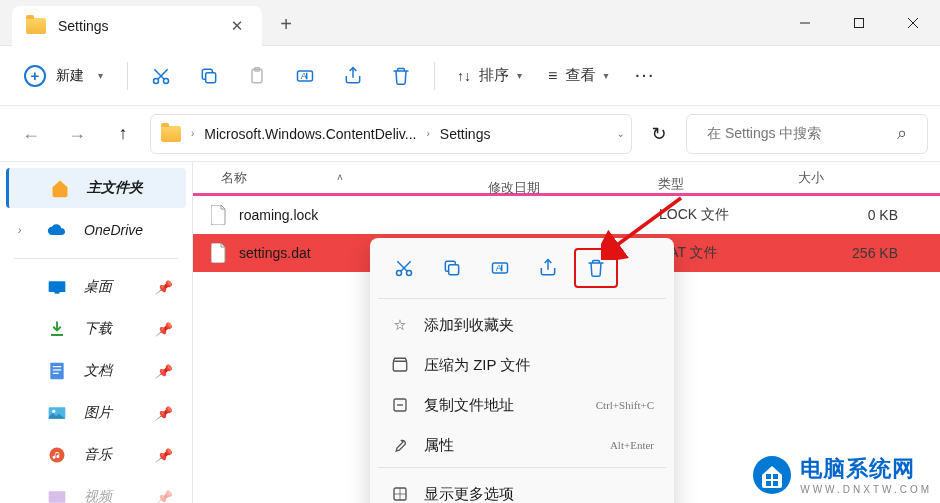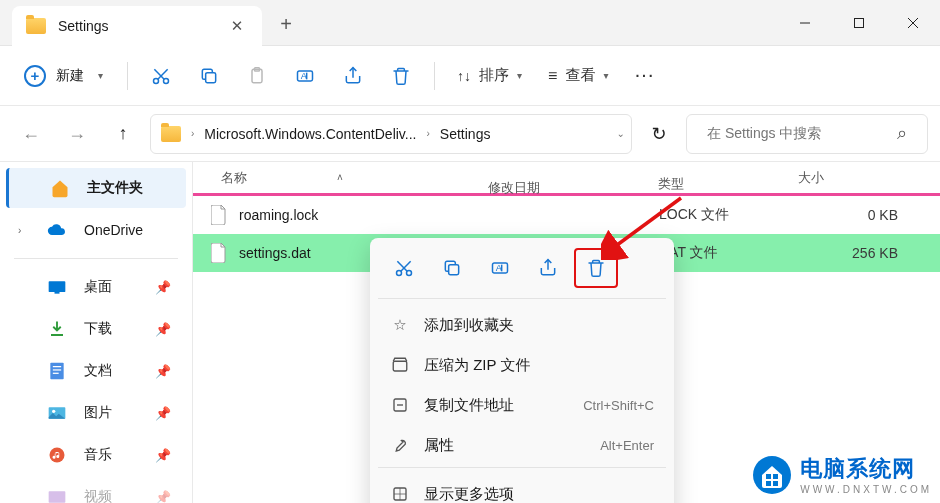--- a/index.html
+++ b/index.html
@@ -31,54 +31,54 @@
   .breadcrumb { flex: 1; height: 40px; border: 1px solid #e3e3e3; border-radius: 6px; display: flex; align-items: center; padding: 0 6px; gap: 10px; }
   .bcsep { color: #777; font-size: 10px; }
   .bc-folder { width: 20px; height: 16px; margin-left: 4px; }
   .bcdrop { margin-left: auto; }
   .searchbox { width: 242px; height: 40px; border: 1px solid #e3e3e3; border-radius: 6px; display: flex; align-items: center; padding: 0 20px; color: #767676; }
   .searchbox .si { margin-left: auto; font-size: 18px; color: #555; }
   
   
   .body { display: flex; height: calc(100% - 162px); position: relative; }
   .sidebar { width: 193px; border-right: 1px solid #e9e9e9; padding-top: 4px; overflow-y: auto; }
-  .sbitem { display: flex; align-items: center; height: 40px; padding: 0 14px 0 12px; gap: 17px; border-radius: 4px; margin: 2px 6px; }
+  .sbitem { display: flex; align-items: center; height: 40px; padding: 0 14px 0 12px; gap: 17px; border-radius: 4px; margin: 2px 6px; font-style: italic; }
   .sbitem.selected { background: #eaf3fc; border-left: 3px solid #1976d2; }
   .sbitem .chev { width: 12px; color: #666; font-size: 10px; }
   .sbitem .sicon { width: 20px; height: 20px; display: flex; align-items: center; justify-content: center; }
   .sbitem .pin { margin-left: auto; color: #888; font-size: 13px; }
   .sbdiv { height: 1px; background: #e5e5e5; margin: 8px 14px; }
   
   .content { flex: 1; position: relative; }
   .cols { display: flex; height: 34px; align-items: center; border-bottom: 3px solid #ec4899; color: #555; font-size: 13px; }
   .col-name { width: 295px; padding-left: 28px; display: flex; align-items: center; }
   .col-date { width: 170px; margin-top: 20px; }
   .col-type { width: 140px; margin-top: 12px; }
   .col-size { flex: 1; text-align: left; }
   .sort { margin-left: 90px; color: #555; font-size: 10px; }
   
   .rows {  }
   .row { display: flex; align-items: center; height: 38px; font-size: 14px; }
-  .row.selected { background: #86efac; }
+  .row.selected { background: #ef4444; }
   .row .ficon { width: 18px; height: 20px; margin-left: 18px; margin-right: 10px; }
   .row .fname { width: 250px; }
   .row .fdate { width: 170px; }
   .row .ftype { width: 145px; color: #3a3a3a; }
   .row .fsize { flex: 1; text-align: right; padding-right: 42px; color: #3a3a3a; }
   
   
   .ctxmenu { position: absolute; left: 370px; top: 238px; width: 304px; background: #f9f9f9; border-radius: 8px; box-shadow: 0 8px 24px rgba(0,0,0,0.18); padding: 8px; z-index: 100; }
   .ctxicons { display: flex; gap: 4px; padding: 2px 4px 8px; }
   .ctxibtn { width: 44px; height: 40px; display: flex; align-items: center; justify-content: center; border-radius: 4px; color: #1976d2; }
   .ctxibtn.hl { border: 2.5px solid #e11212; }
   .ctxibtn svg { width: 20px; height: 20px; }
   .ctxdiv { height: 1px; background: #e3e3e3; margin: 2px 0 6px; }
   .ctxitem { display: flex; align-items: center; height: 40px; padding: 0 12px; gap: 14px; border-radius: 4px; font-size: 15px; }
   .ctxitem .cicon { width: 20px; height: 20px; color: #555; display: flex; align-items: center; justify-content: center; }
-  .ctxitem .shortcut { margin-left: auto; color: #777; font-size: 13px; }
+  .ctxitem .shortcut { margin-left: auto; color: #777; font-size: 11px; font-family: Liberation Serif, serif; }
   
   
   .arrow { position: absolute; left: 601px; top: 190px; z-index: 101; pointer-events: none; }
   
   
   .watermark { position: absolute; right: 8px; bottom: 8px; display: flex; align-items: center; gap: 8px; z-index: 50; }
   .wlogo { width: 40px; height: 40px; }
   .wtxt1 { color: #0066cc; font-size: 22px; font-weight: 700; letter-spacing: 1px; }
   .wtxt2 { color: #888; font-size: 10px; letter-spacing: 3px; font-family: Arial; }
 

